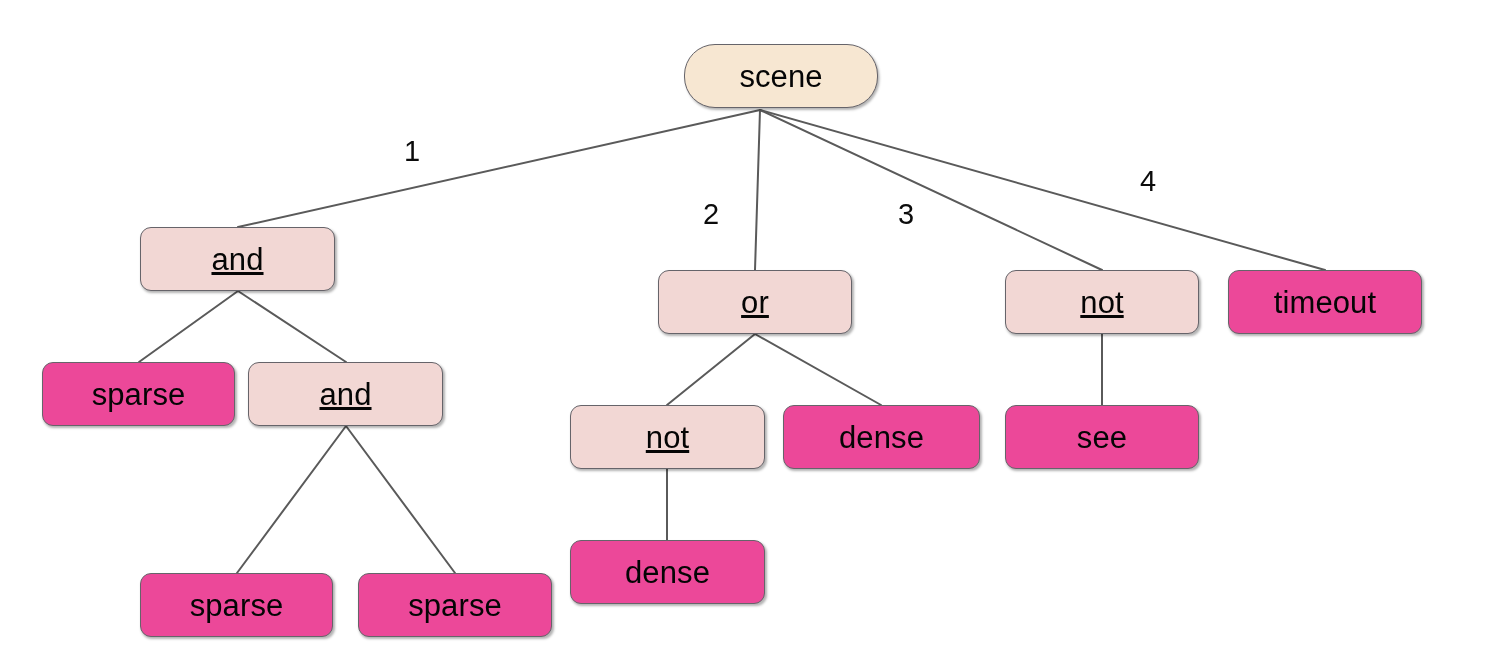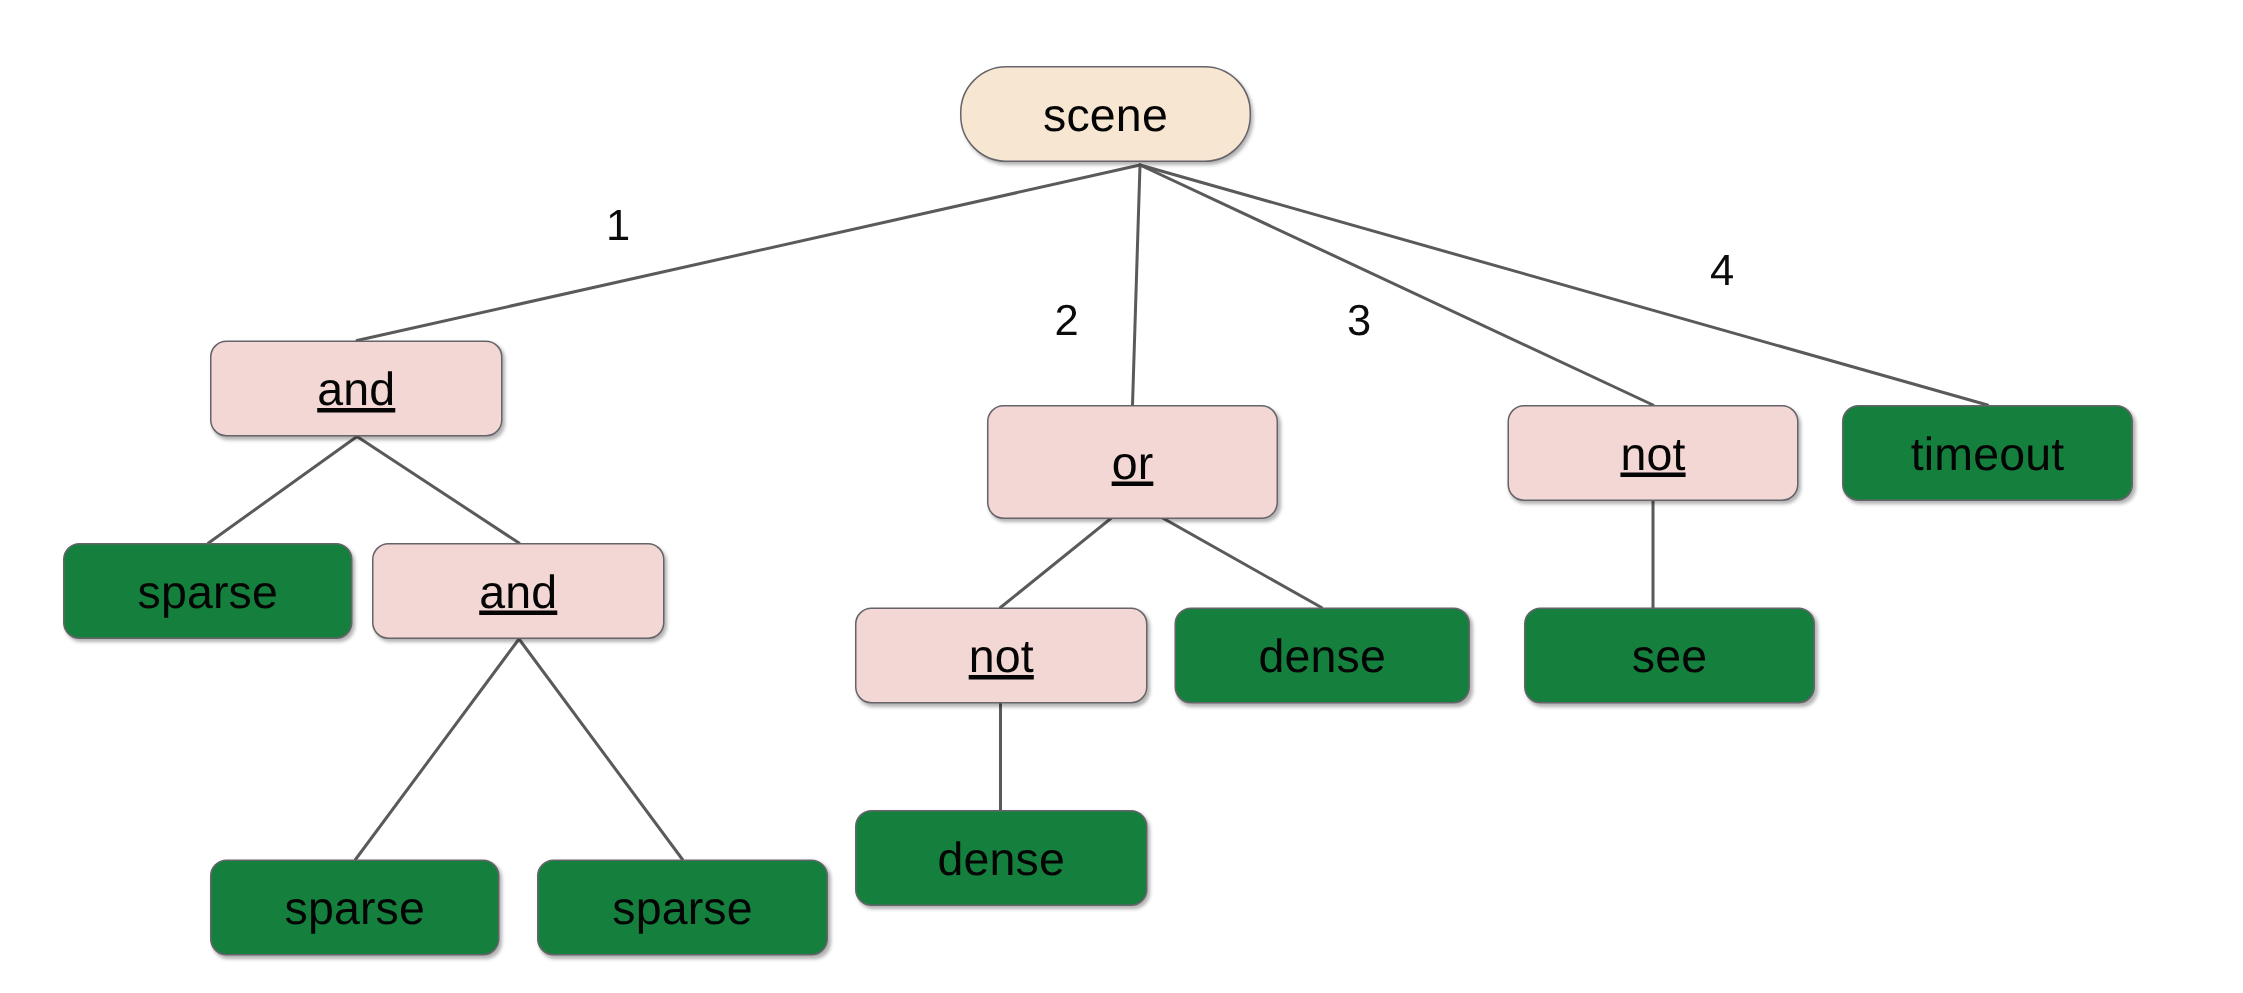--- a/index.html
+++ b/index.html
@@ -35,21 +35,21 @@
     justify-content: center;
     font-size: 31px;
     color: #050505;
     line-height: 1;
     letter-spacing: 0.1px;
     box-shadow: 1.5px 2px 2.5px rgba(0,0,0,0.30);
     white-space: nowrap;
   }
   .node-root  { background: #f7e7d2; }
   .node-op    { background: #f2d7d4; text-decoration: underline; }
-  .node-leaf  { background: #15803d; text-align: center; }
+  .node-leaf  { background: #ec4899; text-align: center; }
   .edge-label {
     position: absolute;
     font-size: 29px;
     color: #0b0b0b;
     line-height: 1;
     white-space: nowrap;
   }
 </style>
 </head>
 <body>
@@ -65,30 +65,30 @@
       <line x1="238" y1="291" x2="346" y2="362" stroke="#5a5a5a" stroke-width="2" stroke-linecap="round"></line>
       <line x1="346" y1="426" x2="237" y2="573" stroke="#5a5a5a" stroke-width="2" stroke-linecap="round"></line>
       <line x1="346" y1="426" x2="455" y2="573" stroke="#5a5a5a" stroke-width="2" stroke-linecap="round"></line>
       <line x1="755" y1="334" x2="667" y2="405" stroke="#5a5a5a" stroke-width="2" stroke-linecap="round"></line>
       <line x1="755" y1="334" x2="881" y2="405" stroke="#5a5a5a" stroke-width="2" stroke-linecap="round"></line>
       <line x1="667" y1="469" x2="667" y2="540" stroke="#5a5a5a" stroke-width="2" stroke-linecap="round"></line>
       <line x1="1102" y1="334" x2="1102" y2="405" stroke="#5a5a5a" stroke-width="2" stroke-linecap="round"></line>
     </svg>
 
   <div id="node-layer">
-      <div class="node node-root" style="left: 640px; top: 44px; width: 194px; height: 64px; border-radius: 31px;">scene</div>
+      <div class="node node-root" style="left: 684px; top: 44px; width: 194px; height: 64px; border-radius: 31px;">scene</div>
       <div class="node node-op" style="left: 140px; top: 227px; width: 195px; height: 64px;">and</div>
-      <div class="node node-op" style="left: 658px; top: 270px; width: 194px; height: 76px; text-align: right;">or</div>
+      <div class="node node-op" style="left: 658px; top: 270px; width: 194px; height: 64px; text-align: right;">or</div>
       <div class="node node-op" style="left: 1005px; top: 270px; width: 194px; height: 64px;">not</div>
       <div class="node node-leaf" style="left: 1228px; top: 270px; width: 194px; height: 64px;">timeout</div>
       <div class="node node-leaf" style="left: 42px; top: 362px; width: 193px; height: 64px;">sparse</div>
       <div class="node node-op" style="left: 248px; top: 362px; width: 195px; height: 64px;">and</div>
       <div class="node node-op" style="left: 570px; top: 405px; width: 195px; height: 64px;">not</div>
       <div class="node node-leaf" style="left: 783px; top: 405px; width: 197px; height: 64px;">dense</div>
-      <div class="node node-leaf" style="left: 1005px; top: 405px; width: 194px; height: 64px; margin-left: 11px;">see</div>
+      <div class="node node-leaf" style="left: 1005px; top: 405px; width: 194px; height: 64px;">see</div>
       <div class="node node-leaf" style="left: 570px; top: 540px; width: 195px; height: 64px;">dense</div>
       <div class="node node-leaf" style="left: 140px; top: 573px; width: 193px; height: 64px;">sparse</div>
       <div class="node node-leaf" style="left: 358px; top: 573px; width: 194px; height: 64px;">sparse</div>
     </div>
   <div id="label-layer">
       <div class="edge-label" style="left: 404px; top: 137px;">1</div>
       <div class="edge-label" style="left: 703px; top: 200px;">2</div>
       <div class="edge-label" style="left: 898px; top: 200px;">3</div>
       <div class="edge-label" style="left: 1140px; top: 167px;">4</div>
     </div>

